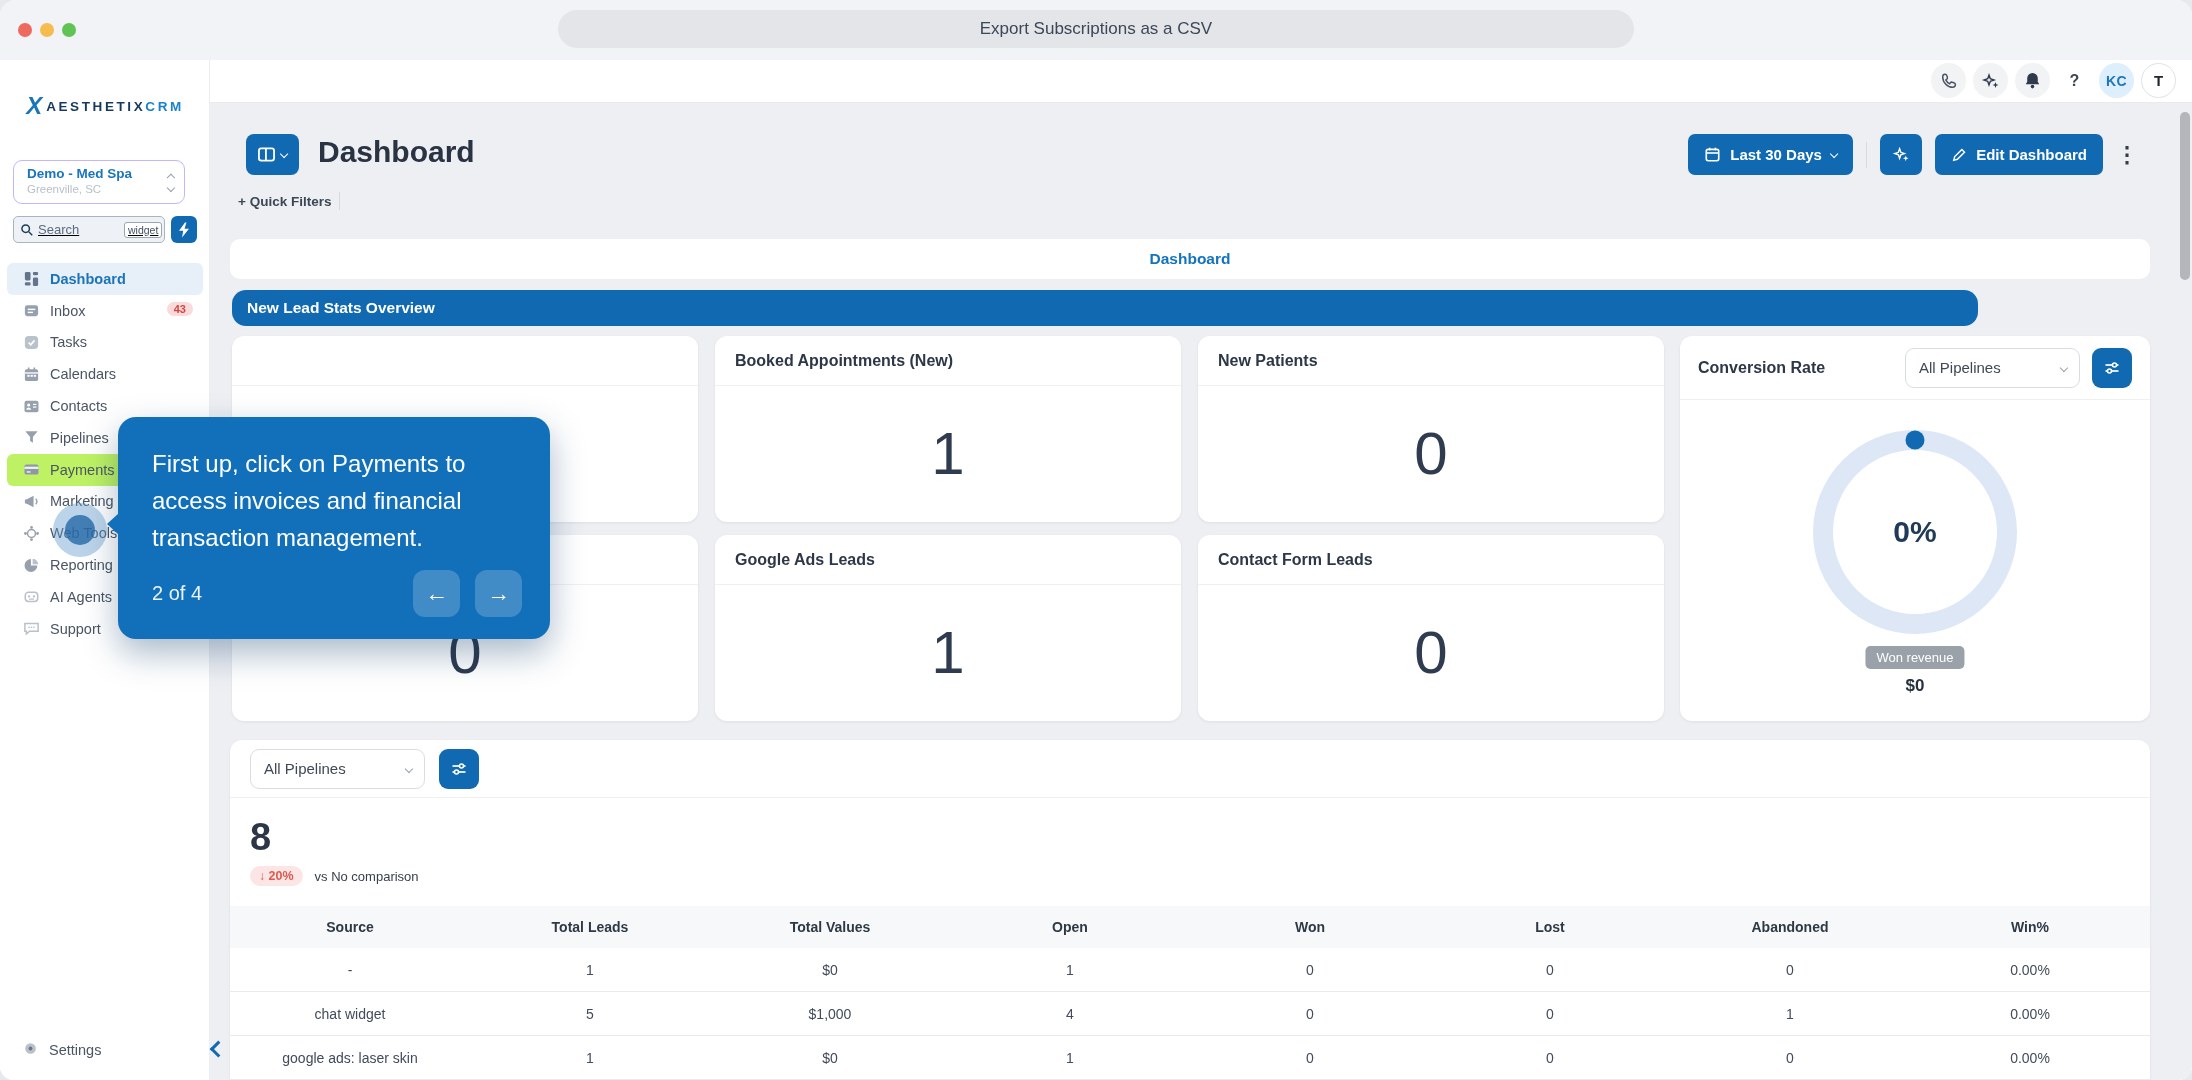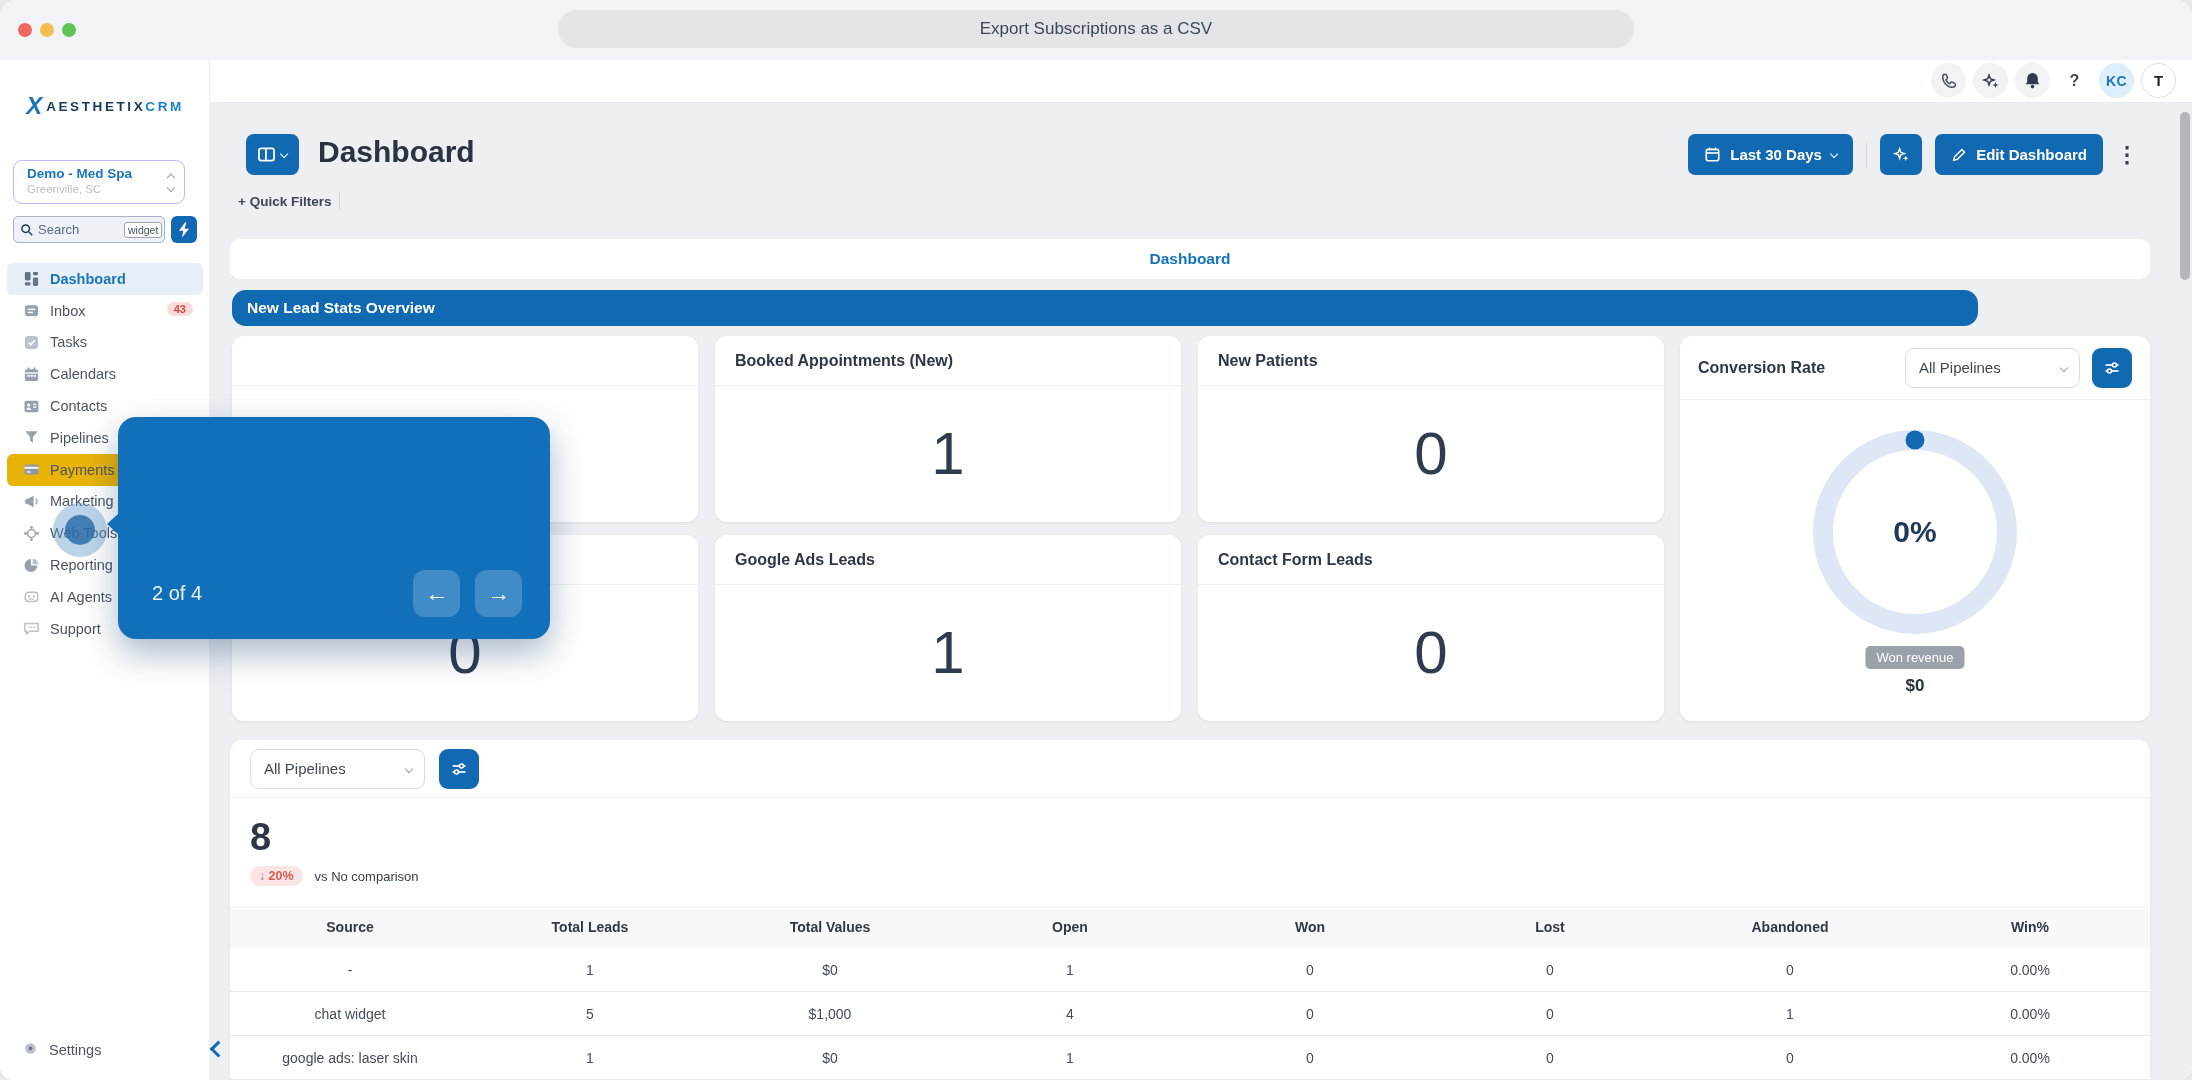--- a/index.html
+++ b/index.html
@@ -28,33 +28,33 @@
   .brand { position:absolute; left:0; top:32px; width:210px; display:flex; align-items:center; justify-content:center; gap:6px; }
   .brand-mark { font-size:24px; font-weight:800; font-style:italic; color:#1a75ba; letter-spacing:-2px; }
   .brand-text { font-size:13.5px; font-weight:700; letter-spacing:2.6px; color:#16395e; }
   .brand-text b { color:#1a82cc; font-weight:700; }
   .org-box { position:absolute; left:13px; top:100px; width:172px; height:44px; border:1px solid #c4b5fd; border-radius:9px; background:#fff; padding:5px 26px 5px 13px; cursor:pointer; }
   .org-name { font-size:13.5px; font-weight:700; color:#1a75ba; white-space:nowrap; }
   .org-loc { font-size:11.5px; color:#b7bfc9; margin-top:2px; }
   .org-chevs { position:absolute; right:10px; top:14px; display:flex; flex-direction:column; gap:4px; }
   .chev { display:inline-block; border:solid #97a1ae; border-width:0 1.8px 1.8px 0; padding:2.4px; }
   .chev.up { transform:rotate(-135deg); } .chev.down { transform:rotate(45deg); }
-  .search-row { position:absolute; left:13px; top:156px; width:186px; display:flex; gap:6px; align-items:flex-start; }
+  .search-row { position:absolute; left:13px; top:156px; width:186px; display:flex; gap:6px; align-items:flex-start;text-decoration:underline; }
   .search-box { position:relative; width:152px; height:27px; border:1px solid #a9b4c0; border-radius:5px; background:#eef2f7; display:flex; align-items:center; padding:0 4px 0 6px; }
   .search-box input { border:0; outline:0; background:transparent; width:86px; font-size:13px; color:#33404f; font-family:"Liberation Sans",sans-serif; }
   .search-box input::placeholder { color:#5a6b7e; }
   .kbd { font-size:10.5px; color:#42506o; color:#425060; border:1px solid #9aa5b1; border-radius:3px; padding:1px 3px; background:#fff; }
   .bolt-btn { width:26px; height:27px; border-radius:6px; background:#1169b2; display:flex; align-items:center; justify-content:center; cursor:pointer; }
   .nav { position:absolute; left:7px; top:203px; width:196px; }
   .nav-item { position:relative; height:31.8px; display:flex; align-items:center; border-radius:6px; padding-left:15px; cursor:pointer; }
   .nav-item .nicon { width:18px; height:18px; display:flex; align-items:center; justify-content:center; }
   .nav-item .nlabel { margin-left:10px; font-size:14.5px; color:#4b5563; }
   .nav-item.active { background:#e7f0f9; }
   .nav-item.active .nlabel { color:#1b74ba; font-weight:700; }
-  .nav-item.hl { background:#eab308; }
+  .nav-item.hl { background:#bef264; }
   .nav-badge { position:absolute; right:10px; top:7px; background:#fadada; color:#d2473f; font-size:11px; font-weight:700; padding:1px 7px; border-radius:9px; }
   .nav-chev { position:absolute; right:12px; border:solid #6b7685; border-width:0 2px 2px 0; padding:2.6px; transform:rotate(-45deg); }
   .pulse-outer { position:absolute; left:53px; top:443px; width:54px; height:54px; border-radius:50%; background:rgba(96,152,203,.42); z-index:40; pointer-events:none; }
   .pulse-inner { position:absolute; left:65px; top:455px; width:30px; height:30px; border-radius:50%; background:rgba(33,102,165,.78); z-index:41; pointer-events:none; }
   .settings-row { position:absolute; left:7px; bottom:14px; width:196px; height:32px; display:flex; align-items:center; padding-left:15px; cursor:pointer; }
   .settings-row .nlabel { margin-left:10px; font-size:14.5px; color:#4b5563; }
   .collapse-handle { position:absolute; left:212px; bottom:18px; width:22px; height:26px; display:flex; align-items:center; cursor:pointer; }
   .collapse-handle .c { border:solid #1169b2; border-width:0 3.4px 3.4px 0; padding:4.6px; transform:rotate(135deg); }
 
   
@@ -504,20 +504,21 @@
           <div>$0</div>
           <div>1</div>
           <div>0</div>
           <div>0</div>
           <div>0</div>
           <div>0.00%</div>
       </div>
     </div>
 
     <div class="tour">
+      <div class="tour-text">First up, click on Payments to access invoices and financial transaction management.</div>
       <div class="tour-foot">
         <span class="tour-step">2 of 4</span>
         <span class="tour-btn">
             <span>←</span>
           </span>
         <span class="tour-btn">
             <span>→</span>
           </span>
       </div>
     </div>

